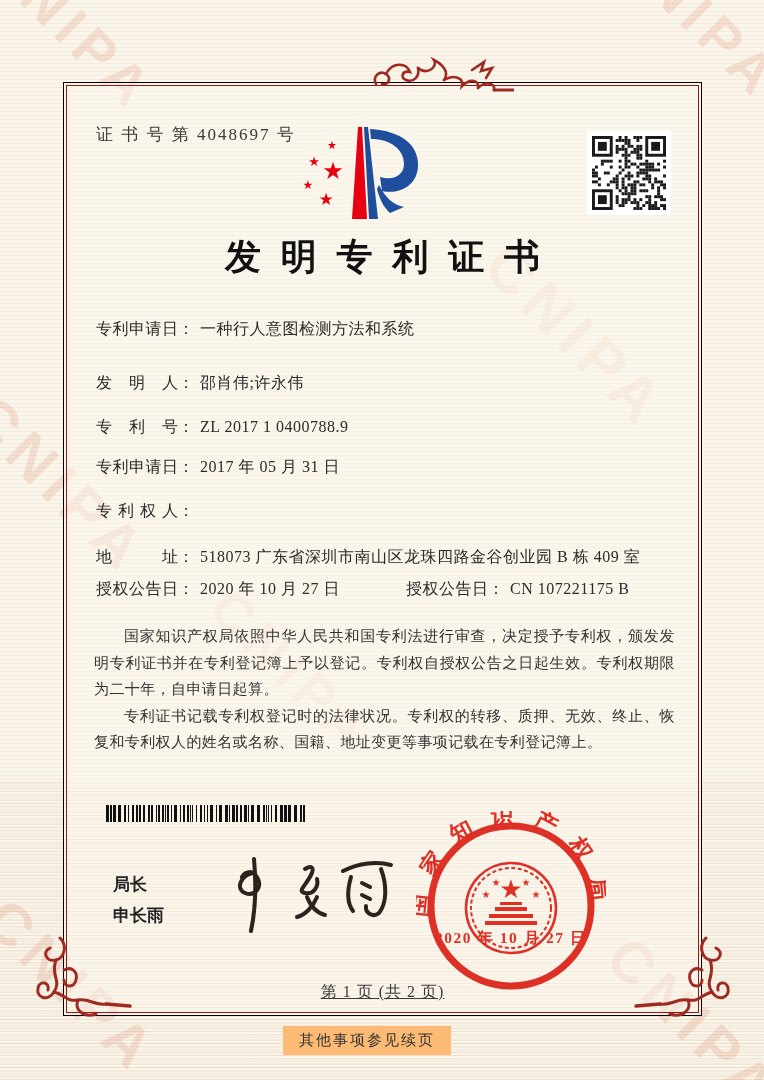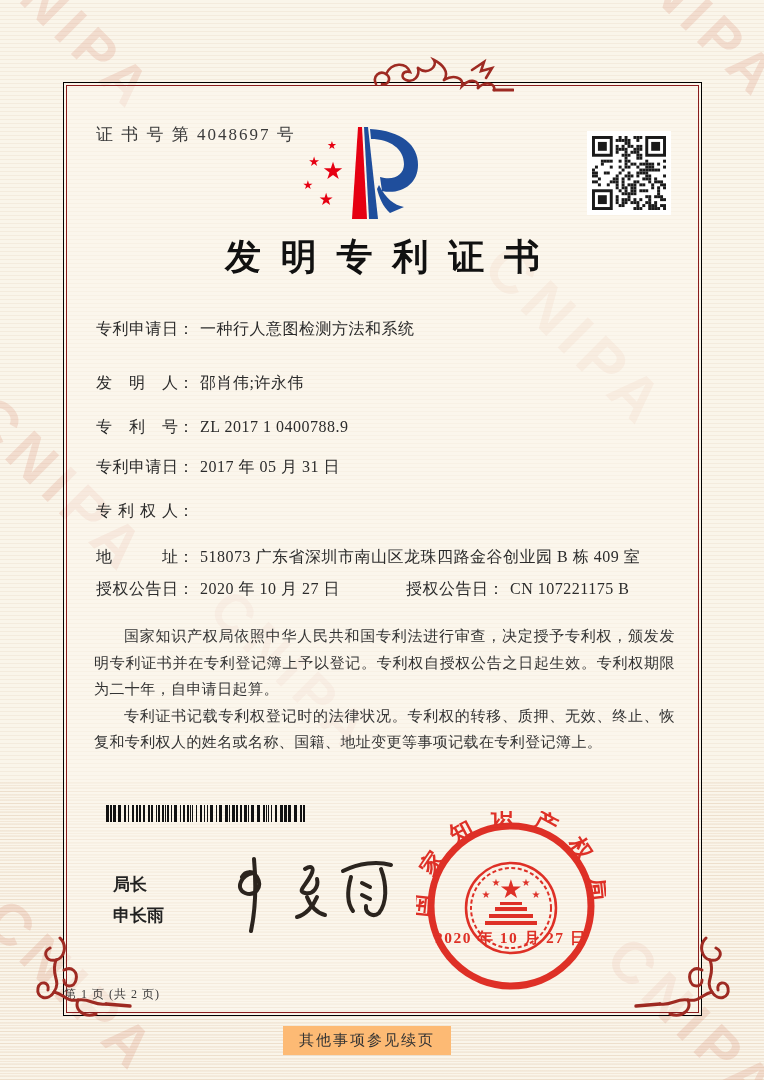--- a/index.html
+++ b/index.html
@@ -74,22 +74,22 @@
   .signer {
     position:absolute; left:49px; top:786px;
     font-family:"Liberation Sans","DejaVu Sans",sans-serif;
     font-weight:bold; font-size:17px; color:#222; line-height:31px;
   }
   .signature { position:absolute; left:145px; top:768px; }
 
   .seal { position:absolute; left:352px; top:728px; mix-blend-mode:multiply; }
 
   .page-num {
-    position:absolute; left:0; right:0; bottom:12px; 
-    font-size:12px; color:#3a3a3a; letter-spacing:1px;
+    position:absolute; left:0; right:0; bottom:12px; text-align:center;
+    font-size:16px; color:#3a3a3a; letter-spacing:1px;text-decoration:underline;
   }
 
   .note {
     position:absolute; left:283px; top:1026px; background:#fdba74;
     padding:5px 16px; font-size:15px; color:#333; letter-spacing:2px;
   }
 
   .ornament { position:absolute; pointer-events:none; }
 </style>
 </head>

